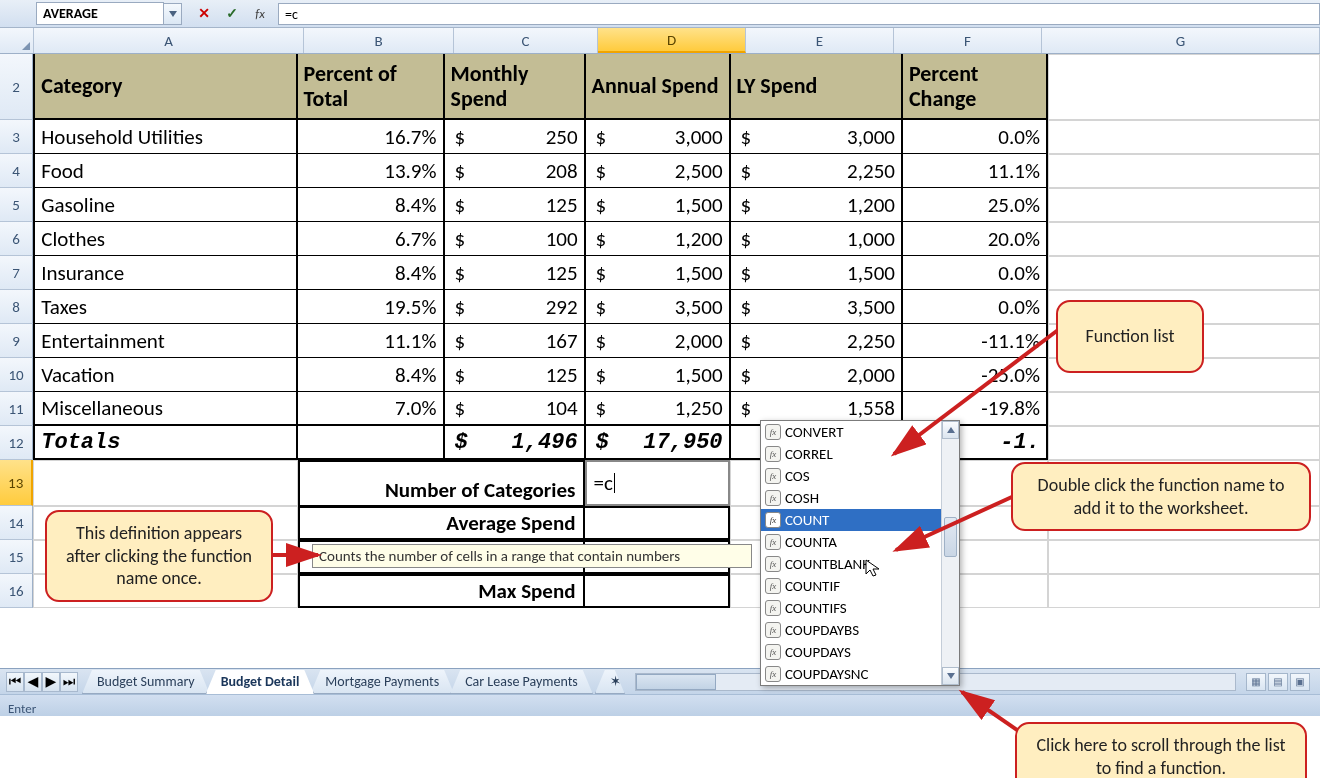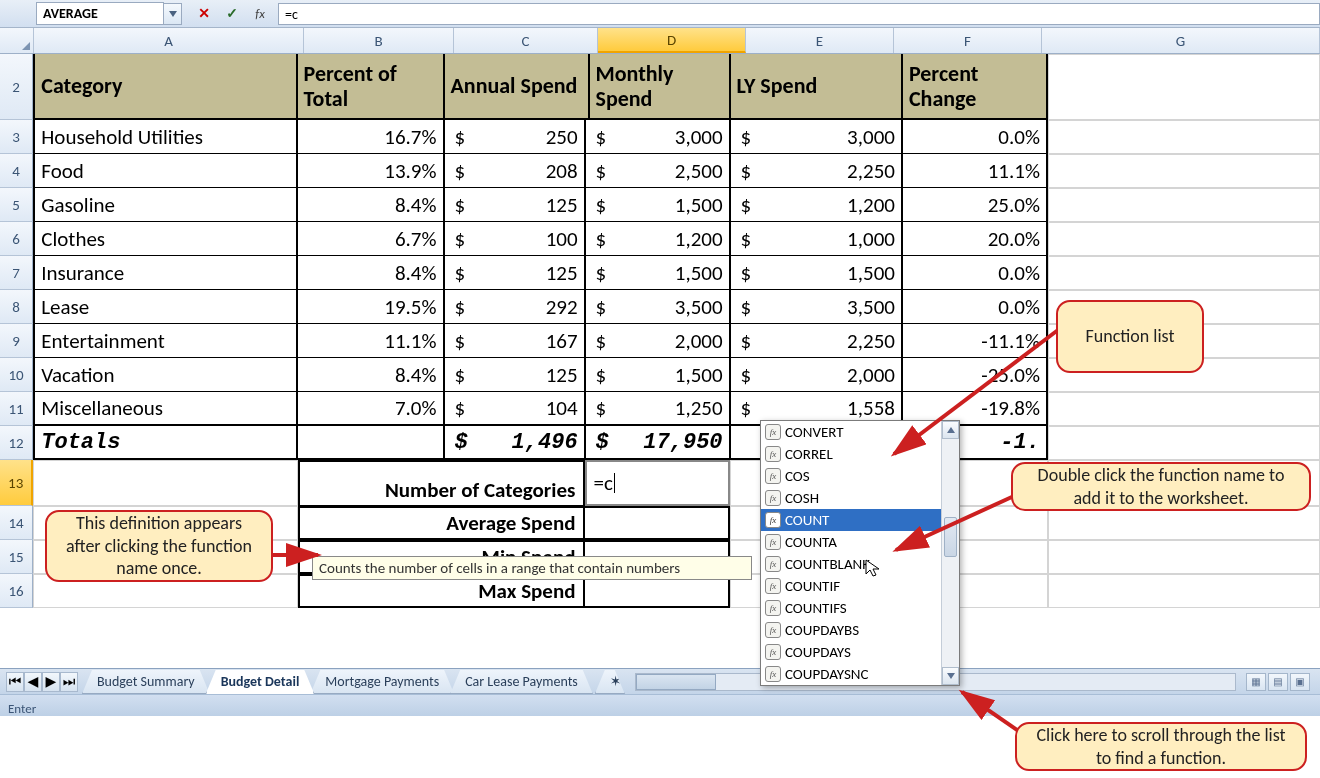--- a/index.html
+++ b/index.html
@@ -57,24 +57,24 @@
   .fn-item.sel .fn-icon { background:#fff; color:#333;}
   .fn-scroll { position:absolute; right:0; top:0; bottom:0; width:18px; background:#eef1f5; border-left:1px solid #c4cdd8; }
   .fn-scroll-btn { height:18px; background:linear-gradient(#fafcfe,#dce5ef); border:1px solid #b0bdcc; display:flex; align-items:center; justify-content:center;}
   .fn-scroll-btn.bot { position:absolute; bottom:0; left:0; right:0;}
   .fn-scroll-btn svg { width:8px; height:6px;}
   .fn-thumb { position:absolute; left:2px; right:2px; top:96px; height:40px; background:linear-gradient(#e2e9f2,#c9d6e5); border:1px solid #9fb1c6; border-radius:2px;}
   
   .cursor-ptr { position:absolute; left:864px; top:558px; z-index:60; }
   
   
-  .tooltip { position:absolute; left:312px; top:544px; width:440px; background:#fffee8; border:1px solid #898989; padding:2px 6px; font-size:15px; color:#333; z-index:55;margin-top:12px; }
-  
-  
-  .callout { position:absolute; background:#ffeec0; border:2px solid #cc2020; border-radius:14px; padding:0 16px; font-size:18px; text-align:center; color:#222; line-height:1.25; z-index:70; }
+  .tooltip { position:absolute; left:312px; top:544px; width:440px; background:#fffee8; border:1px solid #898989; padding:2px 6px; font-size:15px; color:#333; z-index:55; }
+  
+  
+  .callout { position:absolute; background:#ffeec0; border:2px solid #cc2020; border-radius:14px; padding:10px 16px; font-size:18px; text-align:center; color:#222; line-height:1.25; z-index:70; }
   .co1 { left:45px; top:510px; width:228px; }
   .co2 { left:1056px; top:300px; width:148px; padding:23px 12px;}
   .co3 { left:1011px; top:462px; width:300px; }
   .co4 { left:1015px; top:722px; width:292px; }
   
   .arrow-svg { position:absolute; z-index:65; pointer-events:none; }
   
   
   .sheet-tab-bar { position:absolute; left:0; right:0; top:668px; height:26px; background:linear-gradient(#d9e4f1,#c4d5e9); border-top:1px solid #8ba2bf; display:flex; align-items:center; font-size:14px; }
   .nav-btns { display:flex; margin-left:6px; gap:0;}
@@ -120,22 +120,22 @@
   <div class="col-h col-F">F</div>
   <div class="col-h col-G">G</div>
 </div>
 
 <div class="grid-area">
 
   <div class="grid-row hr2">
     <div class="row-h" style="height:66px">2</div>
     <div class="cell cA">Category</div>
     <div class="cell cB">Percent of Total</div>
+    <div class="cell cC">Monthly Spend</div>
     <div class="cell cD">Annual Spend</div>
-    <div class="cell cC">Monthly Spend</div>
     <div class="cell cE">LY Spend</div>
     <div class="cell cF">Percent Change</div>
     <div class="cell cG" style="background:#fff;border:1px solid #d4d4d4;font-weight:normal"></div>
   </div>
 
   <div id="data-rows">
       <div class="grid-row data-row">
     <div class="row-h">3</div>
     <div class="cell cA">Household Utilities</div>
     <div class="cell cB num">16.7%</div>
@@ -225,21 +225,21 @@
         </div>
     <div class="cell cE curr">
           <span class="sym">$</span>
           <span>1,500</span>
         </div>
     <div class="cell cF num">0.0%</div>
     <div class="cell cG" style="border:1px solid #d4d4d4"></div>
       </div>
       <div class="grid-row data-row">
     <div class="row-h">8</div>
-    <div class="cell cA">Lease</div>
+    <div class="cell cA">Taxes</div>
     <div class="cell cB num">19.5%</div>
     <div class="cell cC curr">
           <span class="sym">$</span>
           <span>292</span>
         </div>
     <div class="cell cD curr">
           <span class="sym">$</span>
           <span>3,500</span>
         </div>
     <div class="cell cE curr">

